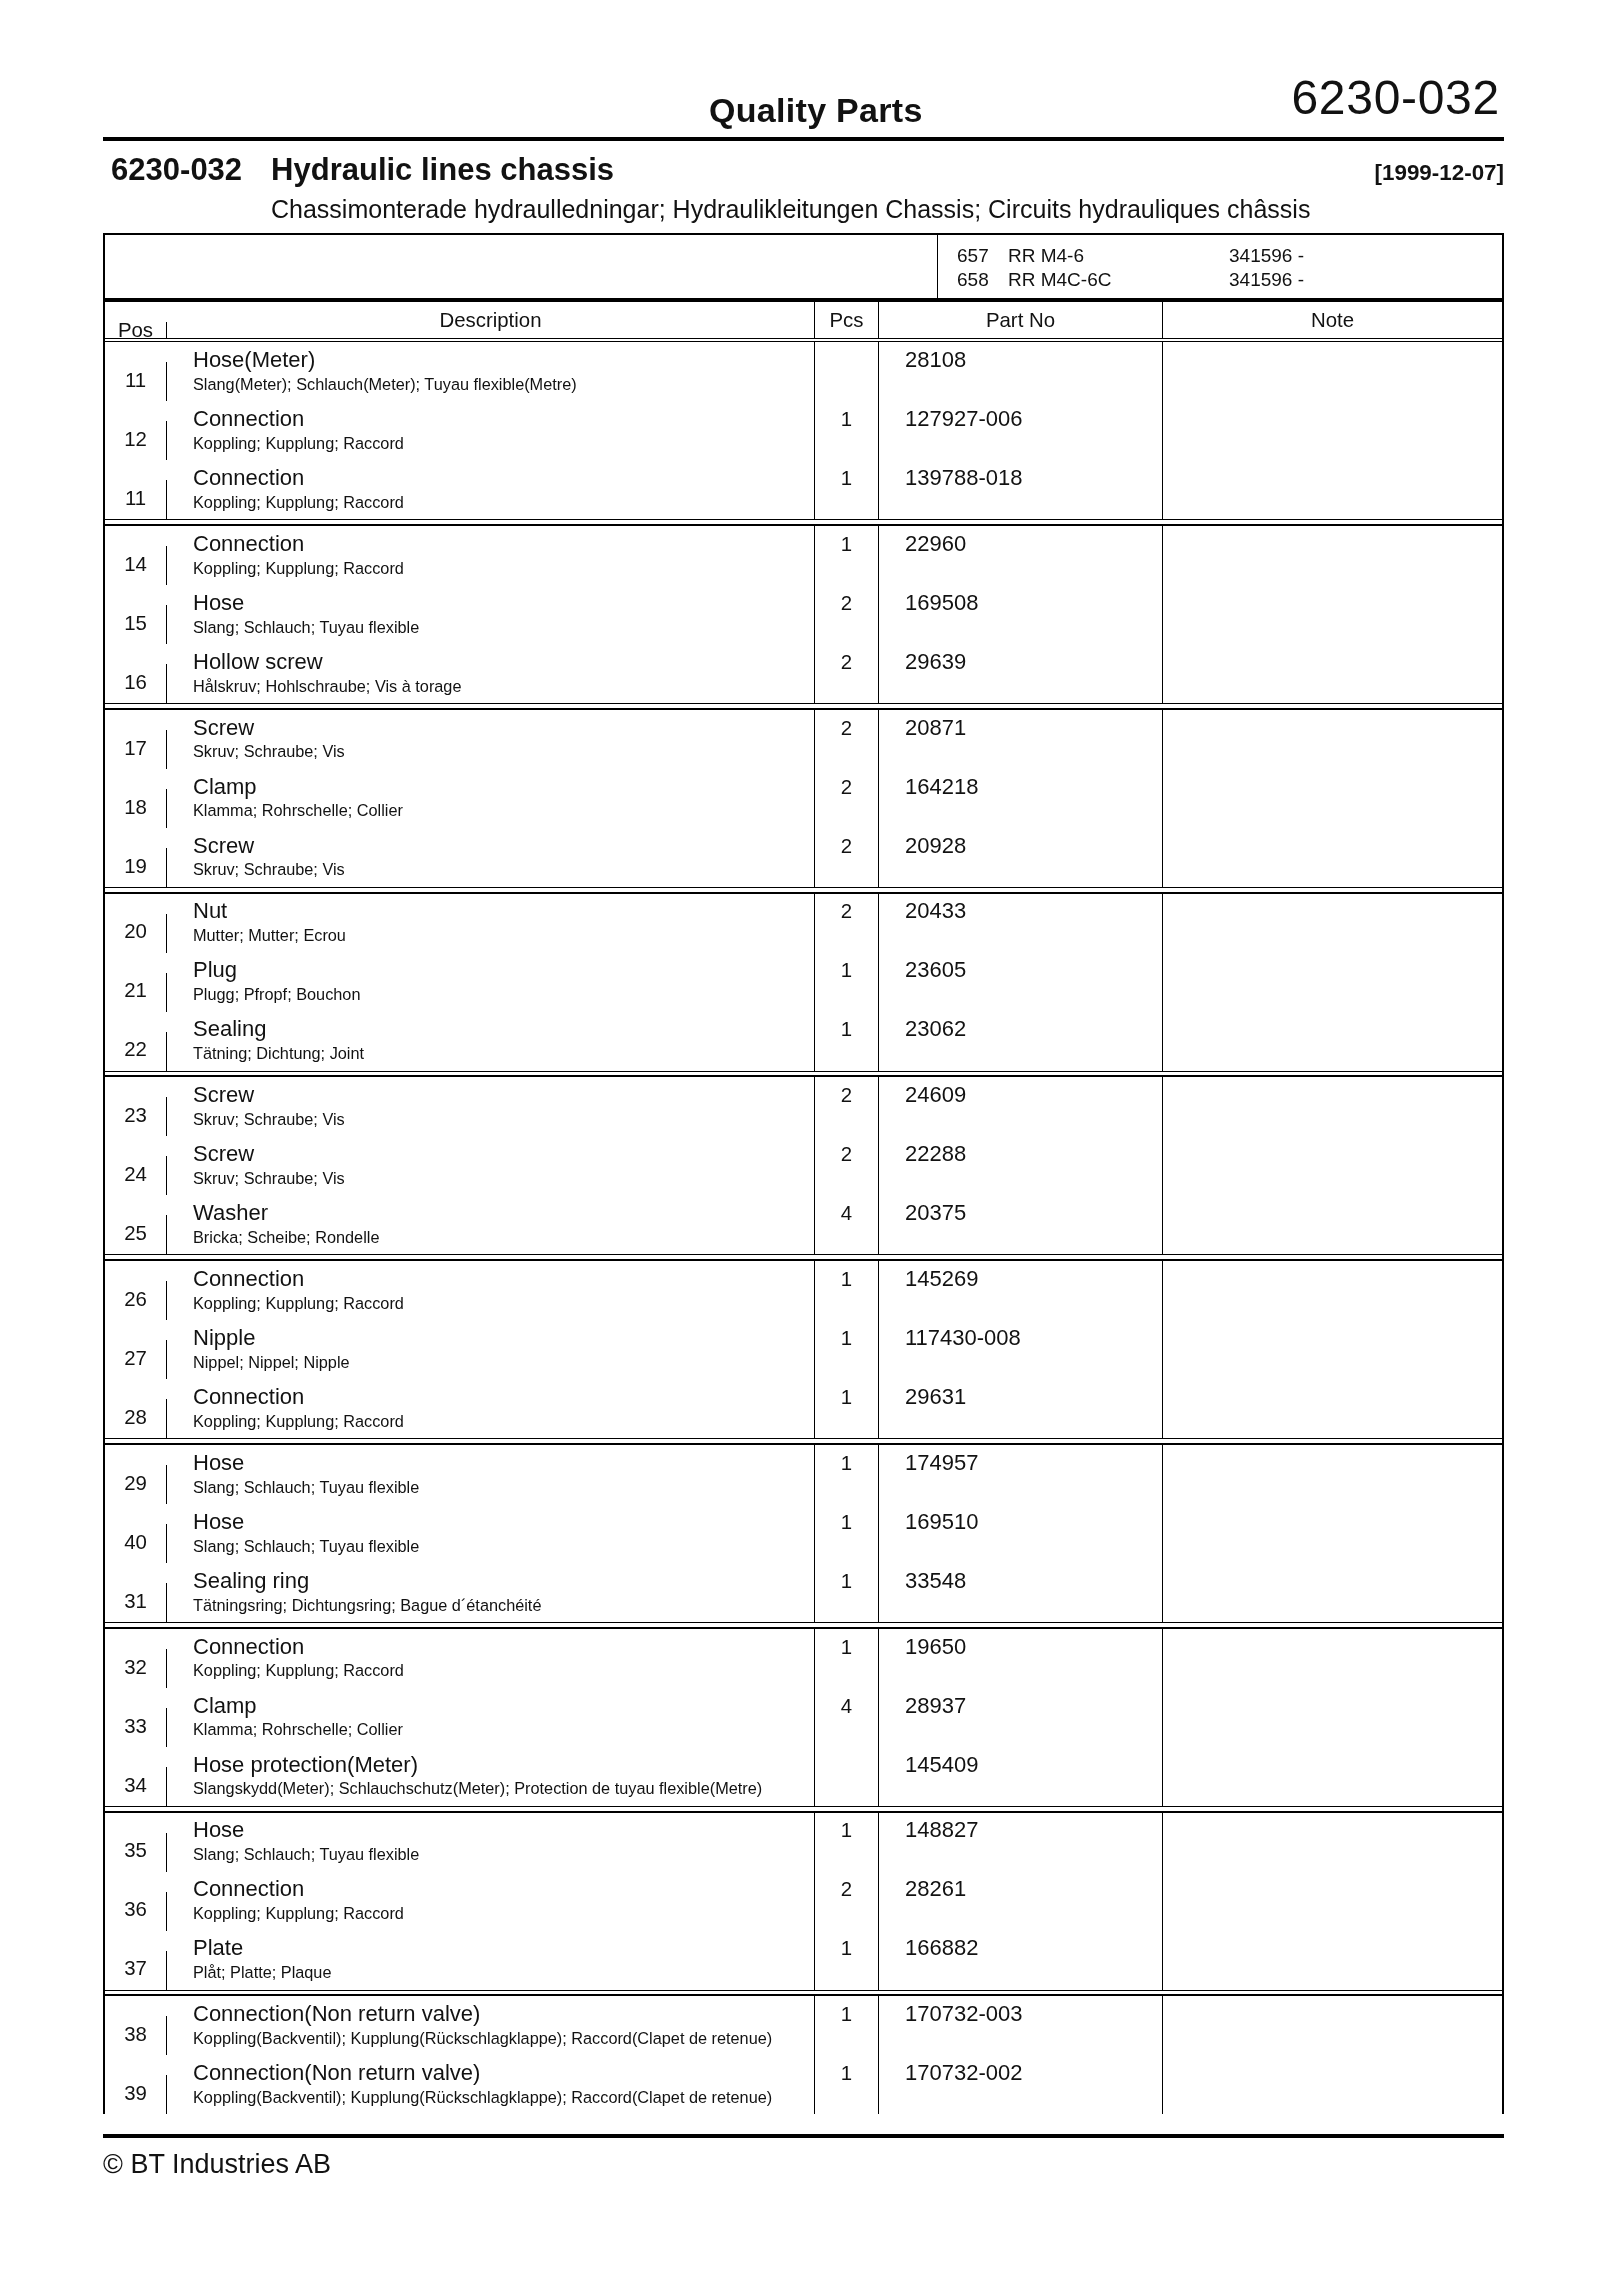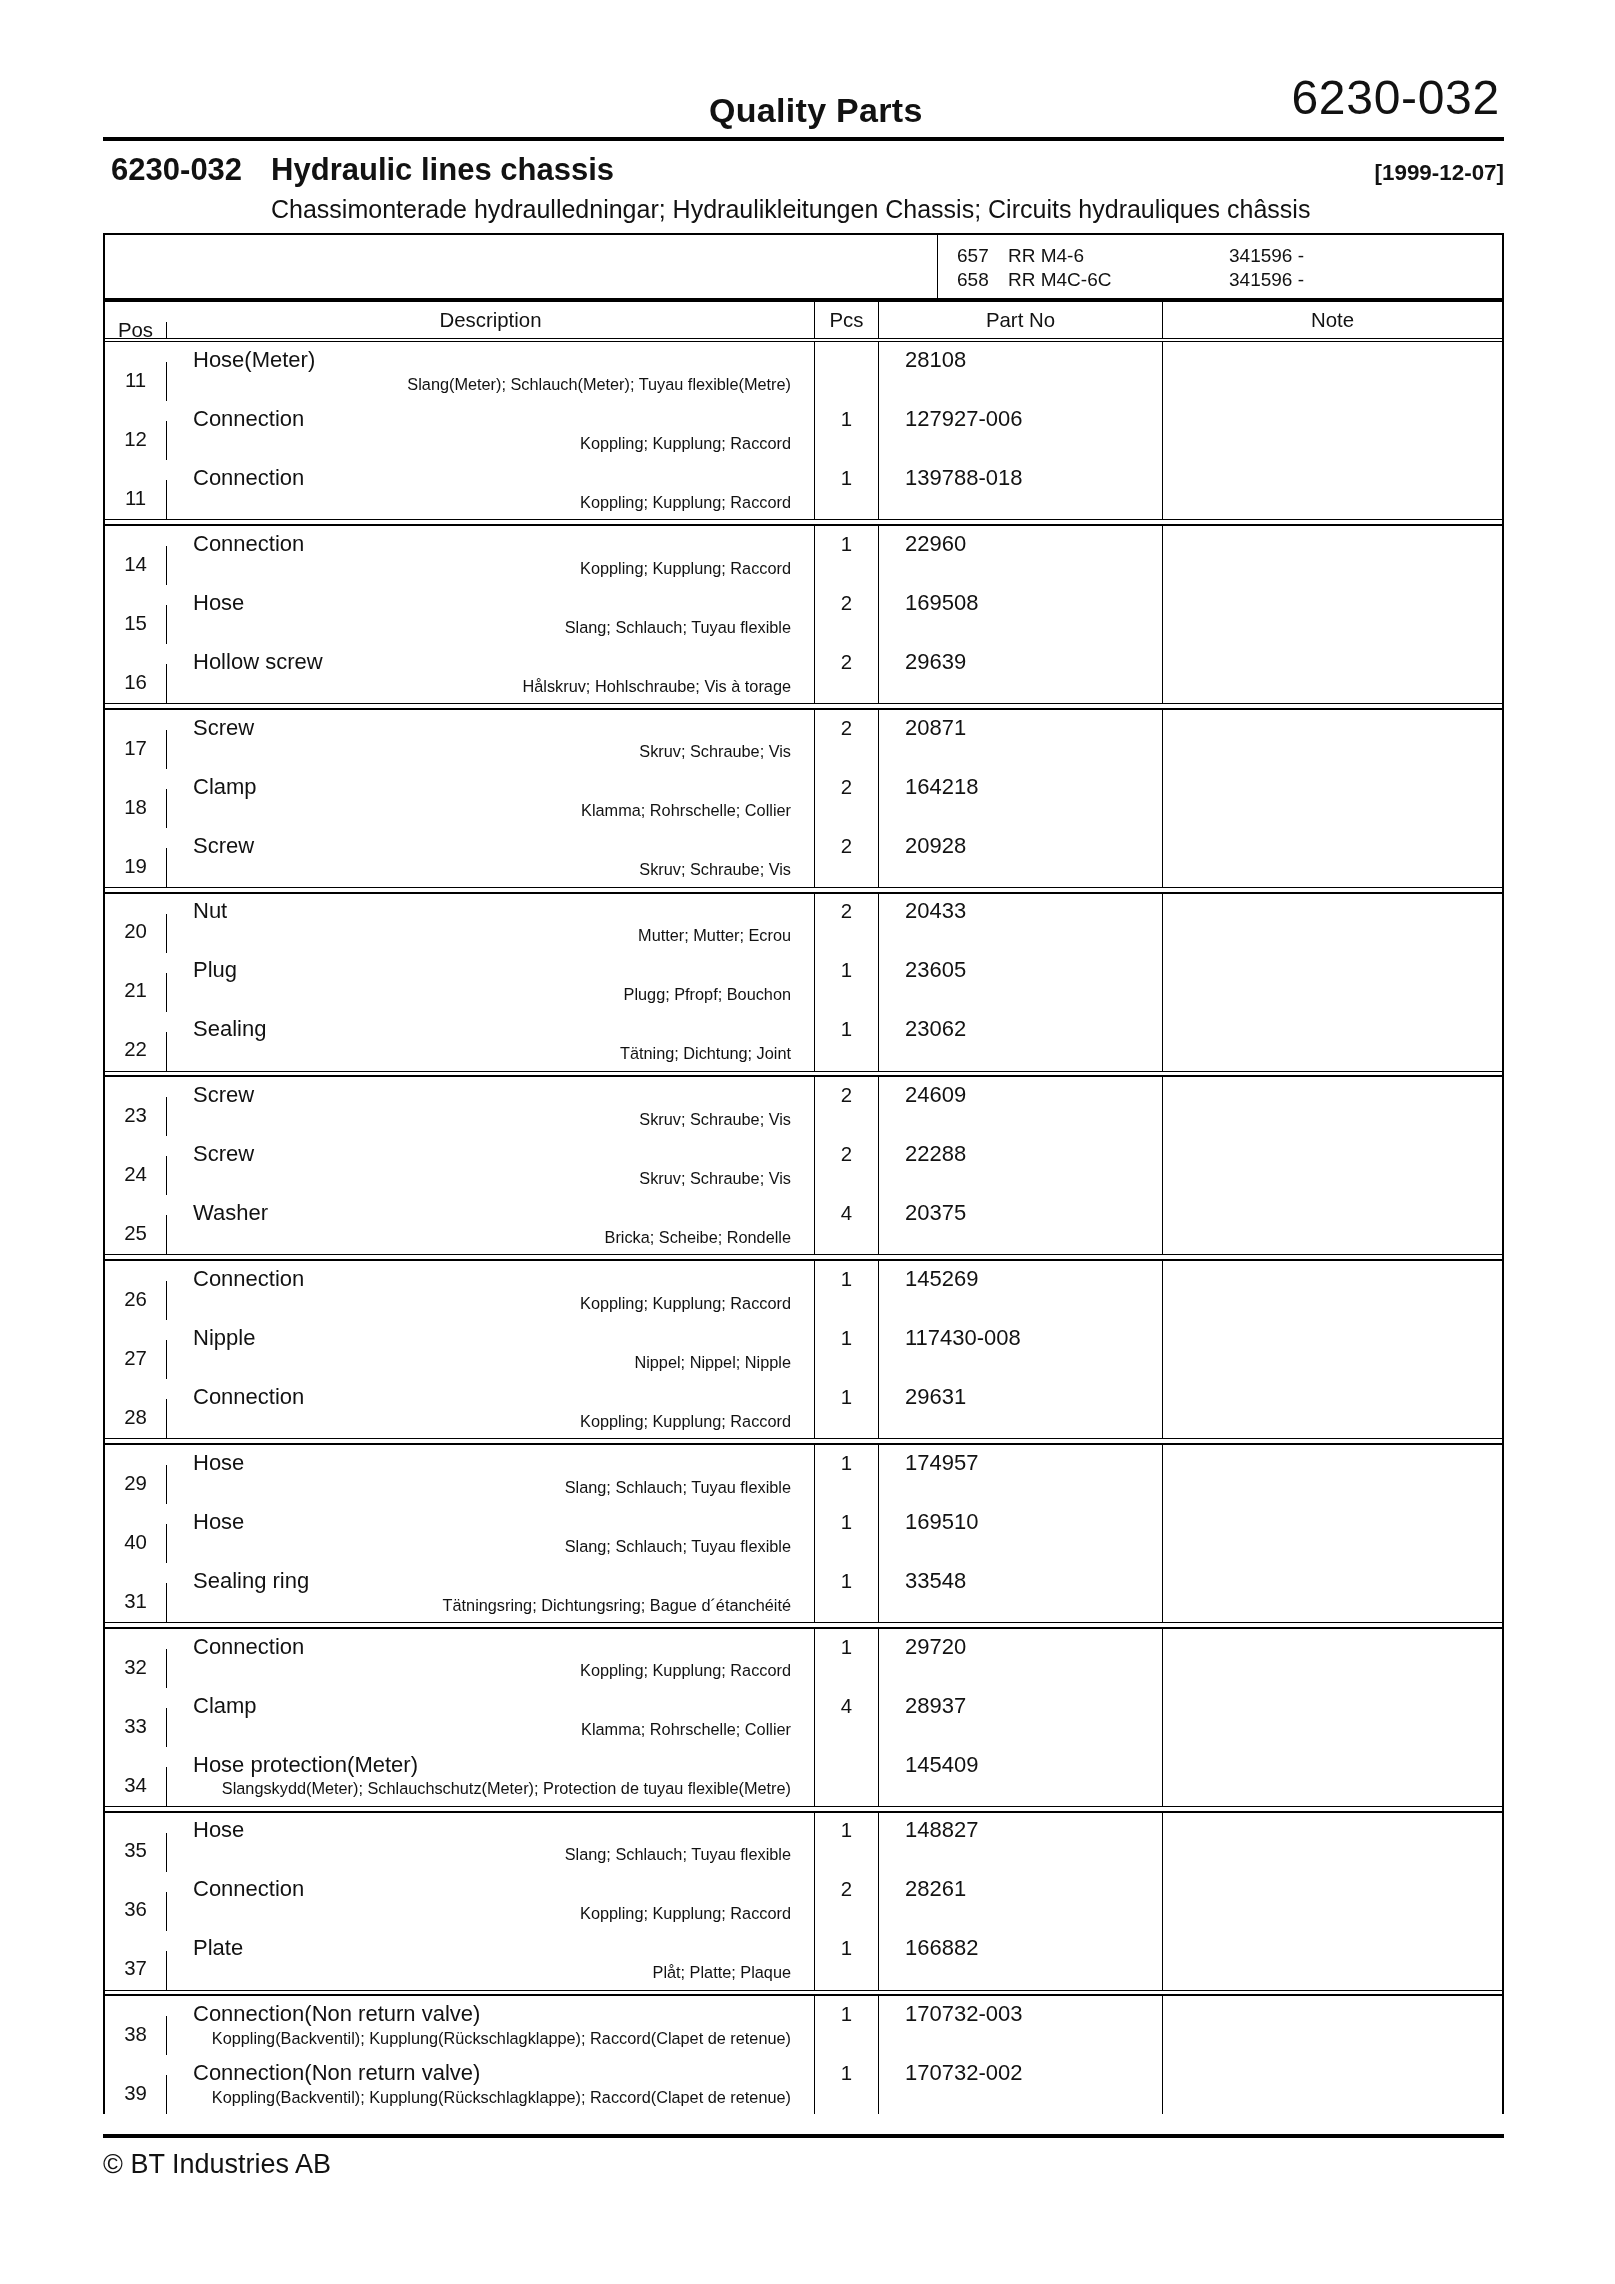--- a/index.html
+++ b/index.html
@@ -50,21 +50,21 @@
   .col-desc   { width: 648px; flex: 0 0 auto; border-right: 1.4px solid #000; }
   .col-pcs    { width: 64px;  flex: 0 0 auto; border-right: 1.4px solid #000; }
   .col-partno { width: 284px; flex: 0 0 auto; border-right: 1.4px solid #000; }
   .col-note   { flex: 1 1 auto; }
 
   .row { display: flex; min-height: 59px; }
   .row .cell { padding-top: 4.8px; padding-bottom: 5.4px; }
   .cell-pos    { text-align: center; font-size: 20.4px; line-height: 26px; }
   .cell-desc   { padding-left: 26px; padding-right: 23px; }
   .desc-main   { font-size: 22px; line-height: 26px; }
-  .desc-sub    { font-size: 16.3px; line-height: 17.7px; margin-top: 2.7px; text-align: right; }
+  .desc-sub    { font-size: 16.3px; line-height: 17.7px; margin-top: 2.7px; }
   .cell-pcs    { text-align: center; font-size: 20.4px; line-height: 26px; }
   .cell-partno { padding-left: 26px; font-size: 22px; line-height: 26px; }
 
   .group-sep { height: 6.8px; border-top: 1.4px solid #000; border-bottom: 2.7px solid #000; }
 
   
   .footer { margin-top: 20px; border-top: 4.8px solid #000; padding-top: 11px; text-align: left; }
   .copyright { font-size: 27px; }
 </style>
 </head>
@@ -343,21 +343,21 @@
     <div class="cell cell-note col-note"></div>
   </div>
 <div class="group-sep"></div>
   <div class="row">
     <div class="cell cell-pos col-pos"><span>32</span></div>
     <div class="cell cell-desc col-desc">
       <div class="desc-main">Connection</div>
       <div class="desc-sub">Koppling; Kupplung; Raccord</div>
     </div>
     <div class="cell cell-pcs col-pcs"><span>1</span></div>
-    <div class="cell cell-partno col-partno"><span>29720</span></div>
+    <div class="cell cell-partno col-partno"><span>19650</span></div>
     <div class="cell cell-note col-note"></div>
   </div>
 
   <div class="row">
     <div class="cell cell-pos col-pos"><span>33</span></div>
     <div class="cell cell-desc col-desc">
       <div class="desc-main">Clamp</div>
       <div class="desc-sub">Klamma; Rohrschelle; Collier</div>
     </div>
     <div class="cell cell-pcs col-pcs"><span>4</span></div>

